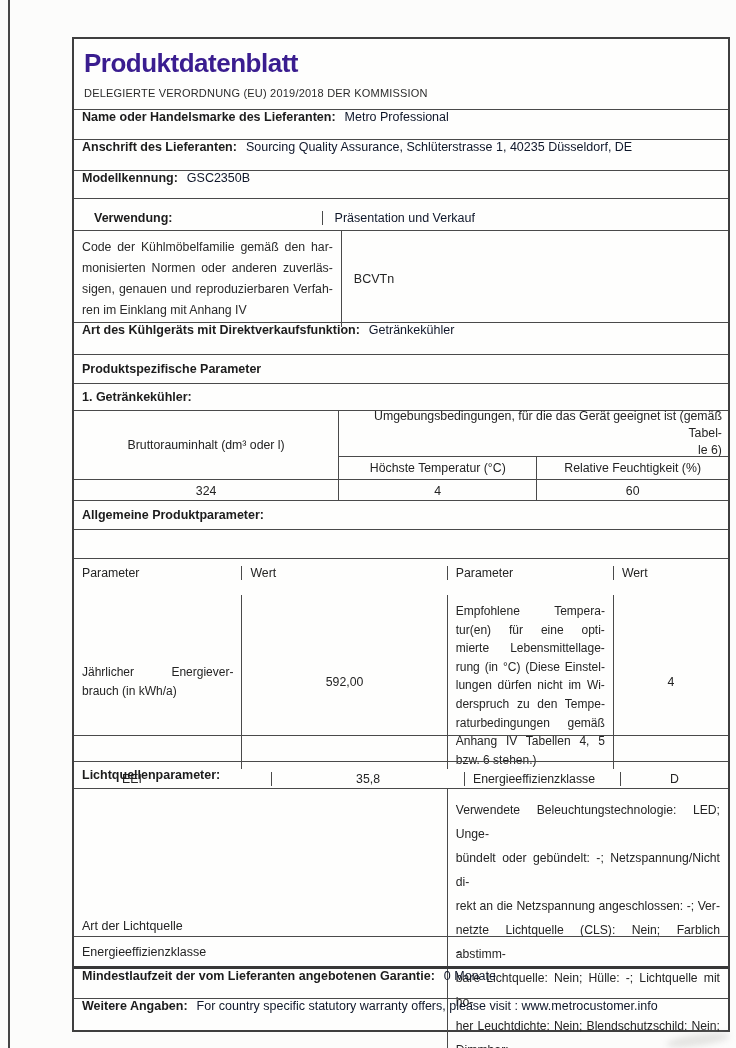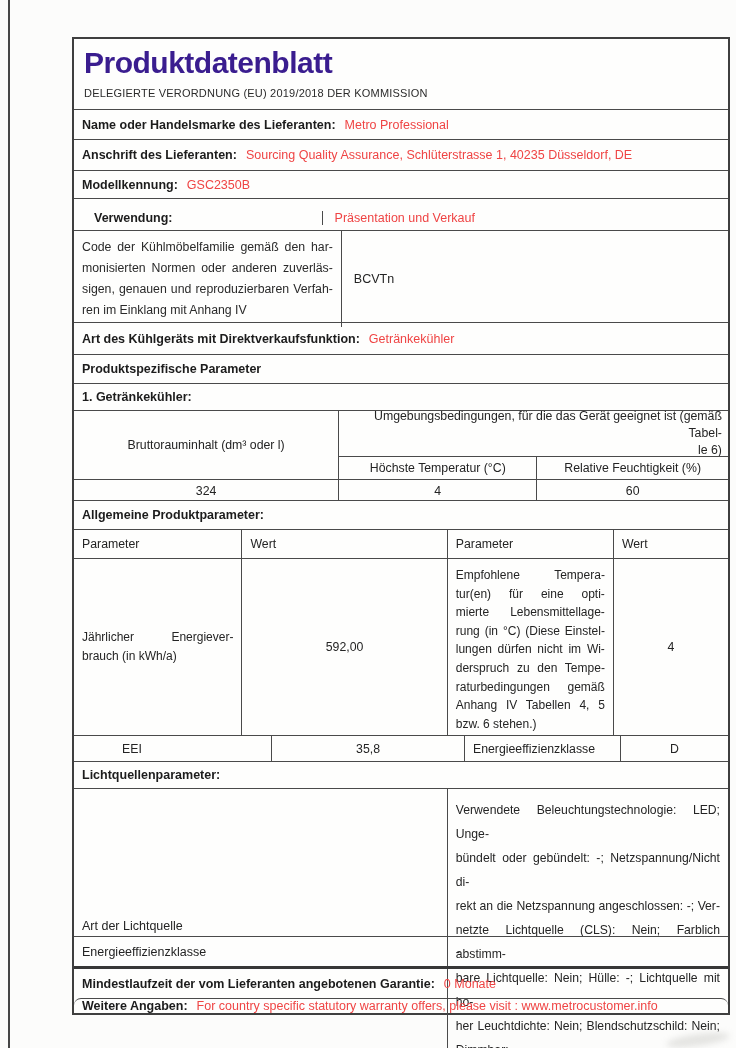--- a/index.html
+++ b/index.html
@@ -21,29 +21,29 @@
     border:2px solid #3f3f3f;
     background:#fefefd;
   }
   .row { border-top:1.5px solid #4a4a4a; position:relative; }
   .row:first-child { border-top:none; }
   .row.thick-top { border-top:3px solid #373737; }
 
   
   .r-title { height:70px; padding:7px 10px 0 10px; }
   .doc-title {
-    color:#3A1D8F; font-weight:bold; font-size:30px; letter-spacing:-.5px;
+    color:#3A1D8F; font-weight:bold; font-size:26px; letter-spacing:-.5px;
     line-height:34px;
   }
   .doc-subtitle { font-size:11px; color:#2b2b2b; margin-top:7px; letter-spacing:.2px; }
 
   
-  .lv { display:flex; align-items:center; gap:9px; padding:0 8px; }
+  .lv { display:flex; align-items:flex-start; gap:9px; padding:0 8px; }
   .lbl { font-weight:bold; font-size:12.5px; color:#1c1c1c; white-space:nowrap; }
-  .val { font-size:12.5px; color:#ef4444; }
+  .val { font-size:12.5px; color:#0f172a; }
   .r-name { height:30px; }
   .r-addr { height:31px; }
   .r-model { height:28px; }
   .r-usage { height:32px; display:grid; grid-template-columns:37.4% 62.6%; padding:12px; }
   .r-usage .cell { display:flex; align-items:center; padding:0 8px; }
   .r-usage .cell + .cell { border-left:1.5px solid #4a4a4a; padding-left:12px; }
   .r-type { height:32px; }
 
   
   .r-code { height:92px; display:grid; grid-template-columns:40.8% 59.2%; }
@@ -68,42 +68,42 @@
   .b-label { grid-column:1; grid-row:1/3; padding:0 18px; }
   .b-cond  { grid-column:2/4; grid-row:1; border-left:1.5px solid #4a4a4a; white-space:pre-line; padding:0 6px; line-height:17px; }
   .b-temp  { grid-column:2; grid-row:2; border-left:1.5px solid #4a4a4a; border-top:1.5px solid #4a4a4a; }
   .b-hum   { grid-column:3; grid-row:2; border-left:1.5px solid #4a4a4a; border-top:1.5px solid #4a4a4a; }
   .b-vol   { grid-column:1; grid-row:3; border-top:1.5px solid #4a4a4a; }
   .b-tval  { grid-column:2; grid-row:3; border-left:1.5px solid #4a4a4a; border-top:1.5px solid #4a4a4a; }
   .b-hval  { grid-column:3; grid-row:3; border-left:1.5px solid #4a4a4a; border-top:1.5px solid #4a4a4a; }
 
   
   .grid4 { display:grid; grid-template-columns:25.6% 31.4% 25.4% 17.6%; }
-  .grid4 > div { border-left:1.5px solid #4a4a4a; }
+  .grid4 > div { border-left:1.5px solid #4a4a4a;margin-top:36px; }
   .grid4 > div:first-child { border-left:none; }
   .r-phead { height:29px; font-size:12.3px; }
   .r-phead > div { display:flex; align-items:center; padding:0 8px; }
   .r-energy { height:177px; font-size:12px; }
   .e-label { display:flex; flex-direction:column; justify-content:center; padding:0 8px; line-height:19px; }
   .e-value, .e-value2 { display:flex; align-items:center; justify-content:center; font-size:12.3px; }
   .e-desc { padding:7px 8px 0 8px; line-height:18.6px; }
   .r-eei { height:26px; font-size:12.3px;padding-left:40px; }
   .r-eei > div { display:flex; align-items:center; padding:0 8px; }
   .r-eei .c-center { justify-content:center; padding:0; }
 
   
   .r-light { height:148px; display:grid; grid-template-columns:57% 43%; font-size:12.2px; }
   .l-label { display:flex; align-items:center; padding:0 8px; font-size:12.5px; }
   .l-value { border-left:1.5px solid #4a4a4a; padding:9px 8px 0 8px; line-height:24px; }
   .r-lclass { height:30px; display:grid; grid-template-columns:57% 43%; font-size:12.5px; }
   .r-lclass > div { display:flex; align-items:center; padding:0 8px; }
   .r-lclass > div + div { border-left:1.5px solid #4a4a4a; }
 
   .r-warranty { height:32px; }
-  .r-info { height:15px;border-radius:7px; }
+  .r-info { height:32px; }
 
   
   .jl { text-align:justify; text-align-last:justify; }
   .jl.last { text-align-last:left; }
 
   .smudge {
     position:absolute; right:6px; bottom:2px; width:64px; height:12px;
     background:#b9b9b4; opacity:.35; filter:blur(3px);
     transform:rotate(-8deg); border-radius:50%;
   }

